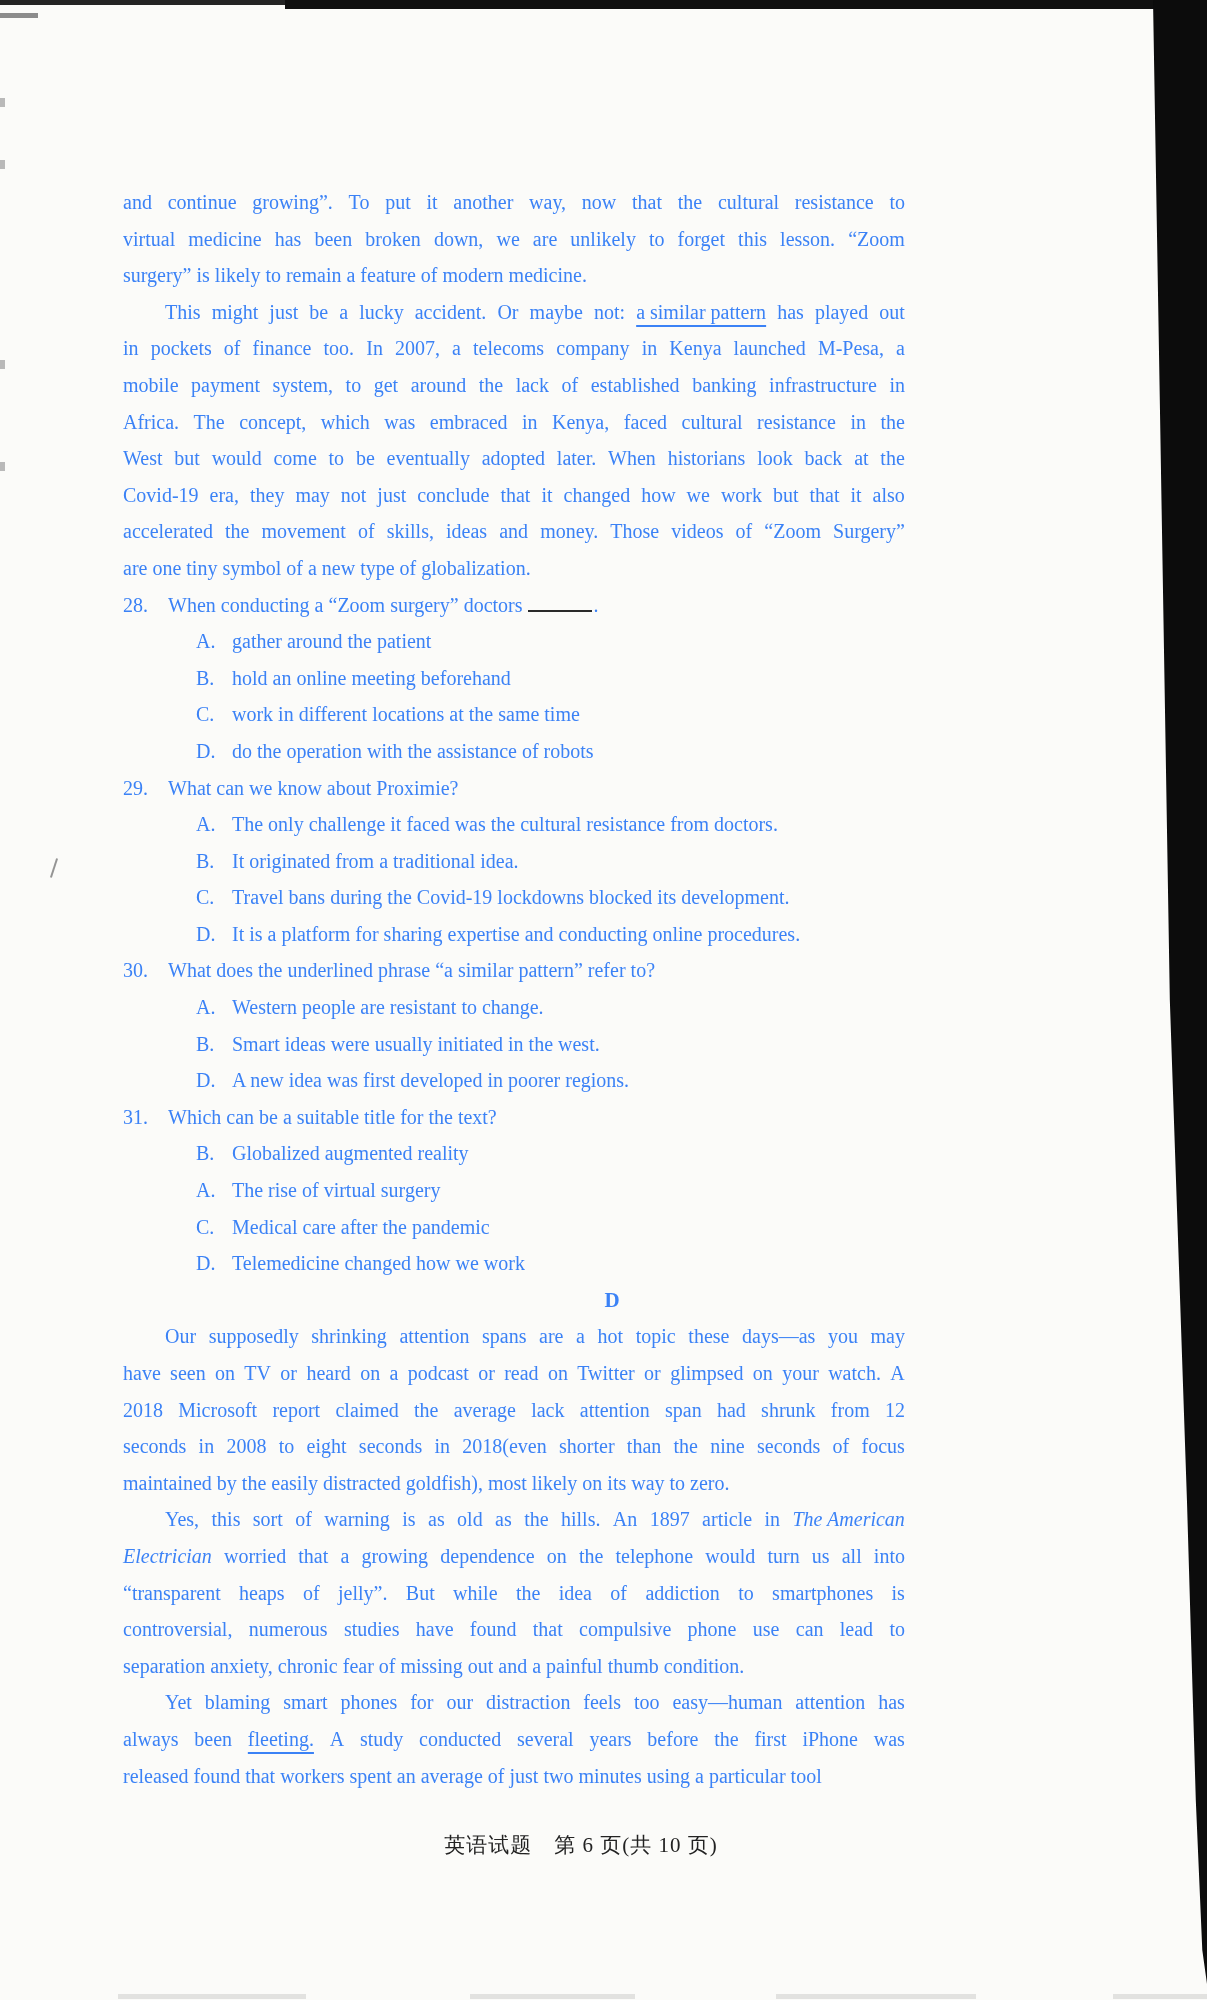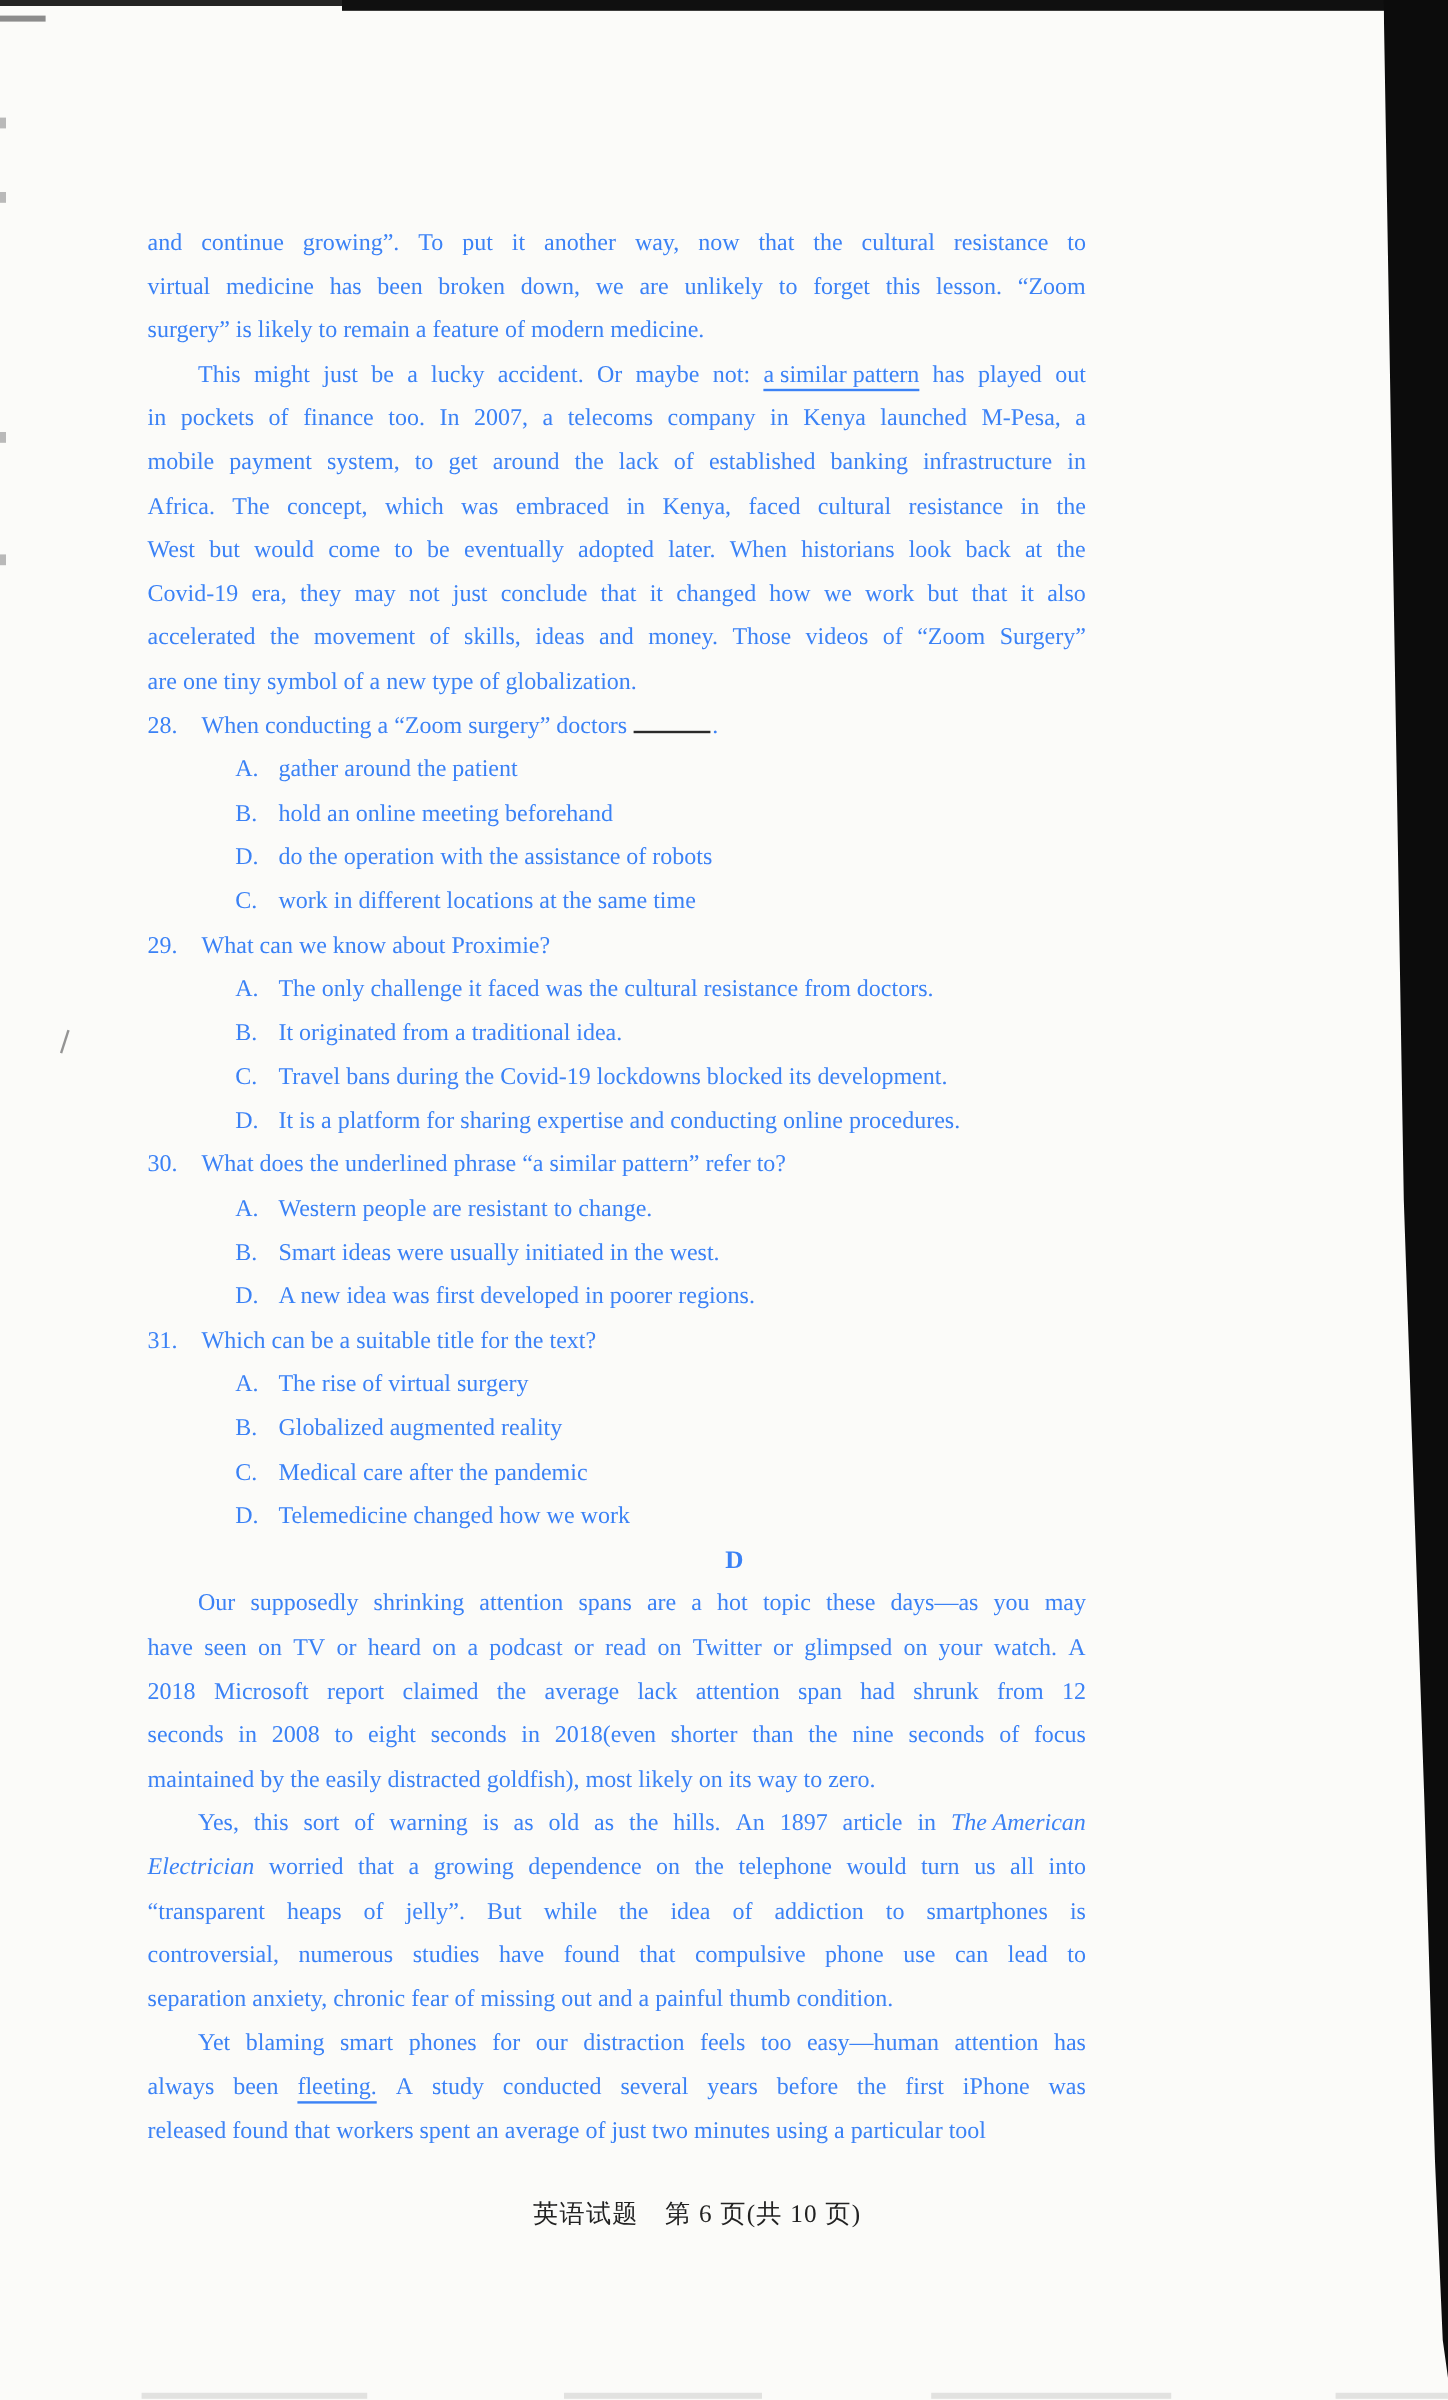--- a/index.html
+++ b/index.html
@@ -201,34 +201,34 @@
         <span class="w">Those</span>
         <span class="w">videos</span>
         <span class="w">of</span>
         <span class="w">“Zoom</span>
         <span class="w">Surgery”</span>
       </div>
       <div class="ln l"><span style="white-space: pre-wrap;">are one tiny symbol of a new type of globalization.</span></div>
       <div class="ln q"><span class="lab">28.</span><span style="white-space: pre-wrap;">When conducting a “Zoom surgery” doctors </span><span class="blank"></span><span style="white-space: pre-wrap;">.</span></div>
       <div class="ln o"><span class="lab">A.</span><span style="white-space: pre-wrap;">gather around the patient</span></div>
       <div class="ln o"><span class="lab">B.</span><span style="white-space: pre-wrap; margin-top: 16px;">hold an online meeting beforehand</span></div>
+      <div class="ln o"><span class="lab">C.</span><span style="white-space: pre-wrap;">work in different locations at the same time</span></div>
       <div class="ln o"><span class="lab">D.</span><span style="white-space: pre-wrap;">do the operation with the assistance of robots</span></div>
-      <div class="ln o"><span class="lab">C.</span><span style="white-space: pre-wrap;">work in different locations at the same time</span></div>
       <div class="ln q"><span class="lab">29.</span><span style="white-space: pre-wrap;">What can we know about Proximie?</span></div>
       <div class="ln o"><span class="lab">A.</span><span style="white-space: pre-wrap;">The only challenge it faced was the cultural resistance from doctors.</span></div>
       <div class="ln o"><span class="lab">B.</span><span style="white-space: pre-wrap;">It originated from a traditional idea.</span></div>
       <div class="ln o"><span class="lab">C.</span><span style="white-space: pre-wrap;">Travel bans during the Covid-19 lockdowns blocked its development.</span></div>
       <div class="ln o"><span class="lab">D.</span><span style="white-space: pre-wrap;">It is a platform for sharing expertise and conducting online procedures.</span></div>
       <div class="ln q"><span class="lab">30.</span><span style="white-space: pre-wrap;">What does the underlined phrase “a similar pattern” refer to?</span></div>
       <div class="ln o"><span class="lab">A.</span><span style="white-space: pre-wrap;">Western people are resistant to change.</span></div>
       <div class="ln o"><span class="lab">B.</span><span style="white-space: pre-wrap;">Smart ideas were usually initiated in the west.</span></div>
       <div class="ln o"><span class="lab">D.</span><span style="white-space: pre-wrap;">A new idea was first developed in poorer regions.</span></div>
       <div class="ln q"><span class="lab">31.</span><span style="white-space: pre-wrap;">Which can be a suitable title for the text?</span></div>
+      <div class="ln o"><span class="lab">B.</span><span style="white-space: pre-wrap;">Globalized augmented reality</span></div>
       <div class="ln o"><span class="lab">A.</span><span style="white-space: pre-wrap;">The rise of virtual surgery</span></div>
-      <div class="ln o"><span class="lab">B.</span><span style="white-space: pre-wrap;">Globalized augmented reality</span></div>
       <div class="ln o"><span class="lab">C.</span><span style="white-space: pre-wrap;">Medical care after the pandemic</span></div>
       <div class="ln o"><span class="lab">D.</span><span style="white-space: pre-wrap;">Telemedicine changed how we work</span></div>
       <div class="ln sec"><span style="white-space: pre-wrap;">D</span></div>
       <div class="ln j ind">
         <span class="w">Our</span>
         <span class="w">supposedly</span>
         <span class="w">shrinking</span>
         <span class="w">attention</span>
         <span class="w">spans</span>
         <span class="w">are</span>

